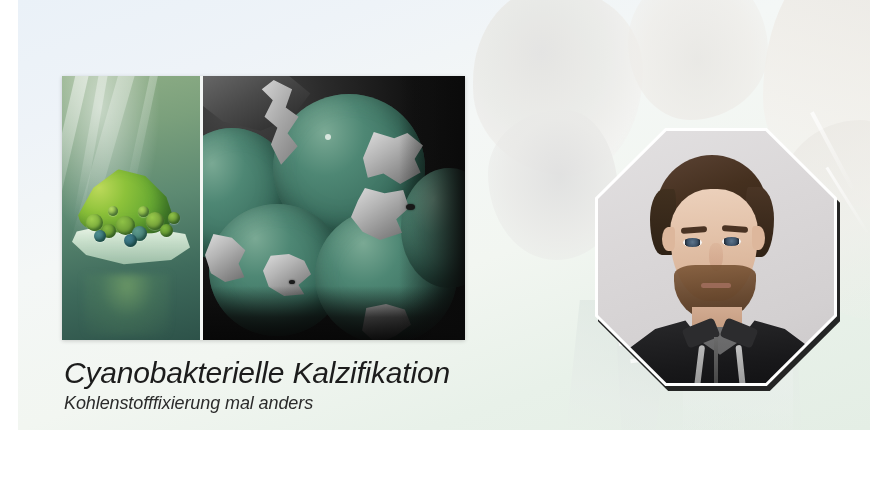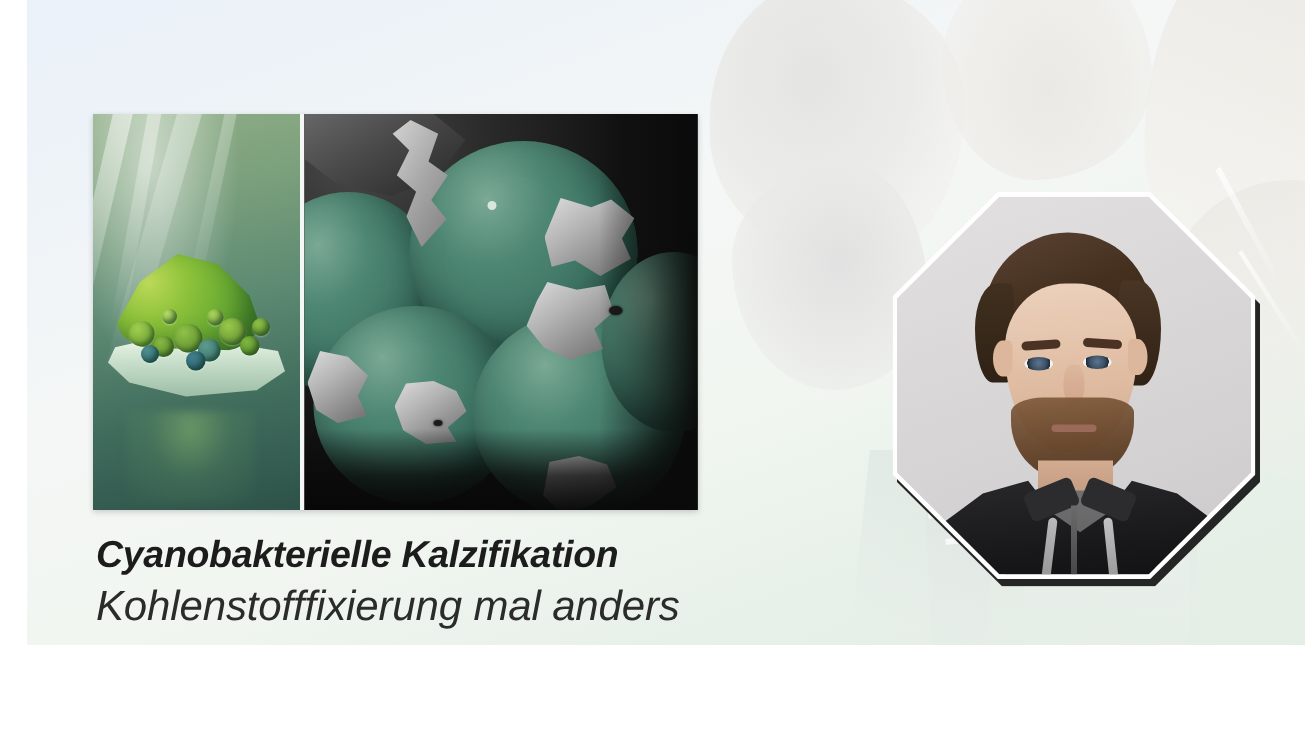--- a/index.html
+++ b/index.html
@@ -206,26 +206,26 @@
     background: linear-gradient(0deg, #070707 0%, rgba(10,10,10,.78) 46%, rgba(12,12,12,0) 100%);
   }
   .sem-dark-right {
     position: absolute; right: -4px; top: 0; width: 70px; height: 100%;
     background: linear-gradient(270deg, #0a0a0a 0%, rgba(12,12,12,.5) 50%, rgba(12,12,12,0) 100%);
   }
 
   
   #title-group { position: absolute; left: 46px; top: 356px; }
   #main-title {
-    font-size: 25px; font-weight: bold; font-style: italic;
+    font-size: 30px; font-weight: normal; font-style: italic;
     color: #1c1c1c; letter-spacing: -.2px; line-height: 1.12;
     white-space: nowrap;
   }
   #sub-title {
-    font-size: 28px; font-weight: normal; font-style: italic;
+    font-size: 18px; font-weight: normal; font-style: italic;
     color: #2b2b2b; letter-spacing: -.1px; line-height: 1.2;
     margin-top: 3px; white-space: nowrap;
   }
 
   
   #speaker-name {
     position: absolute; left: 538px; top: 82px;
     font-size: 25px; font-weight: bold; color: #222222;
     letter-spacing: .2px; white-space: nowrap;
   }

